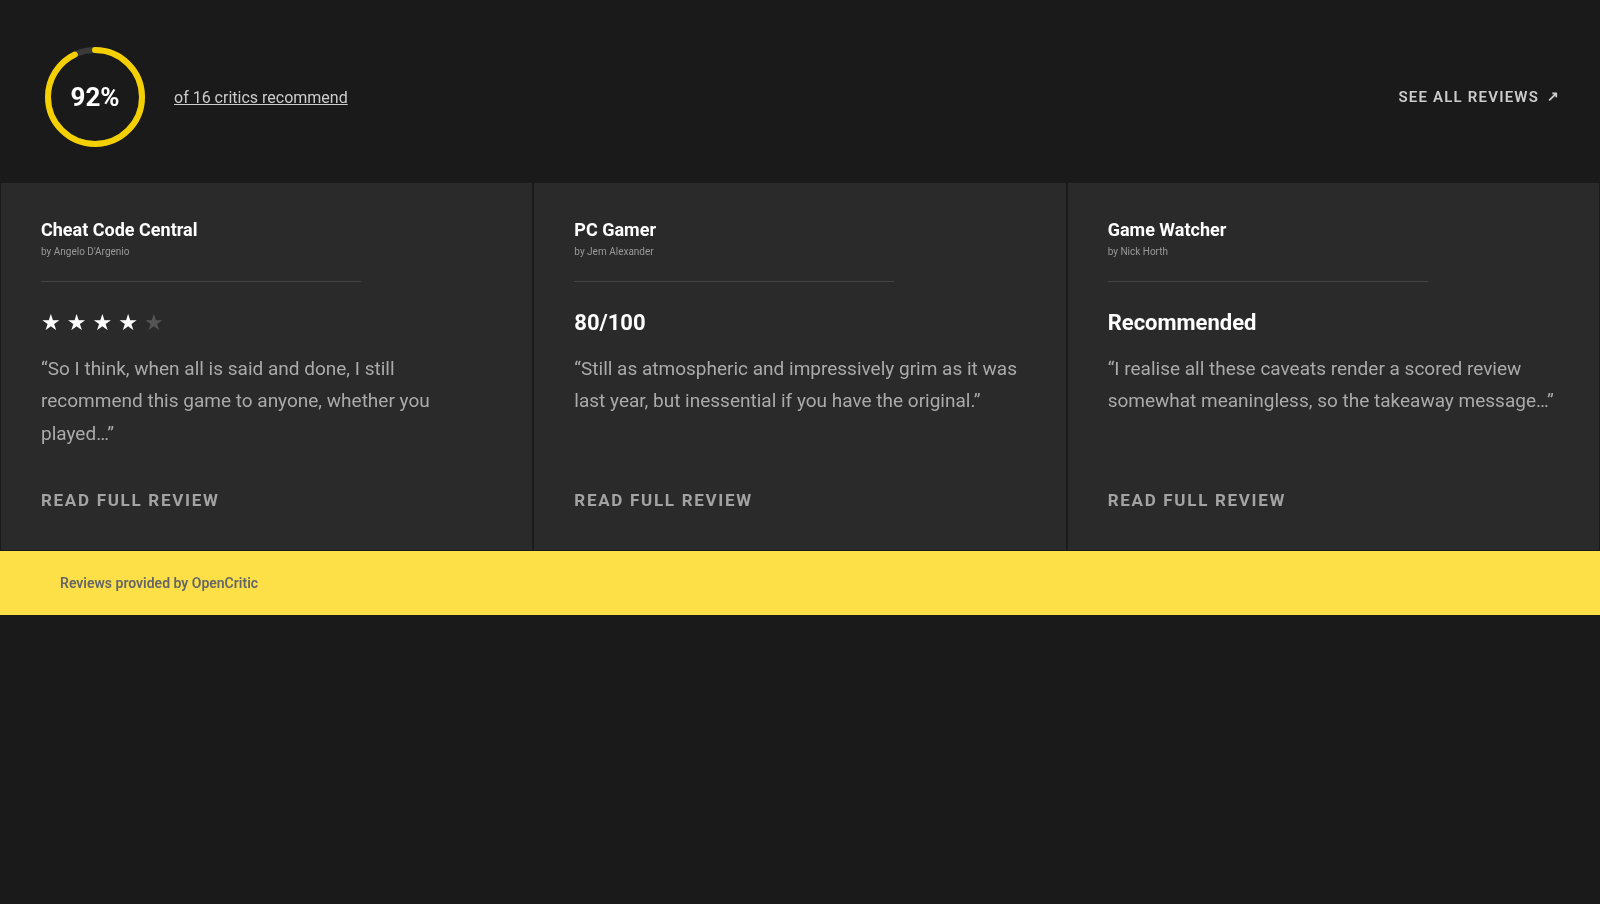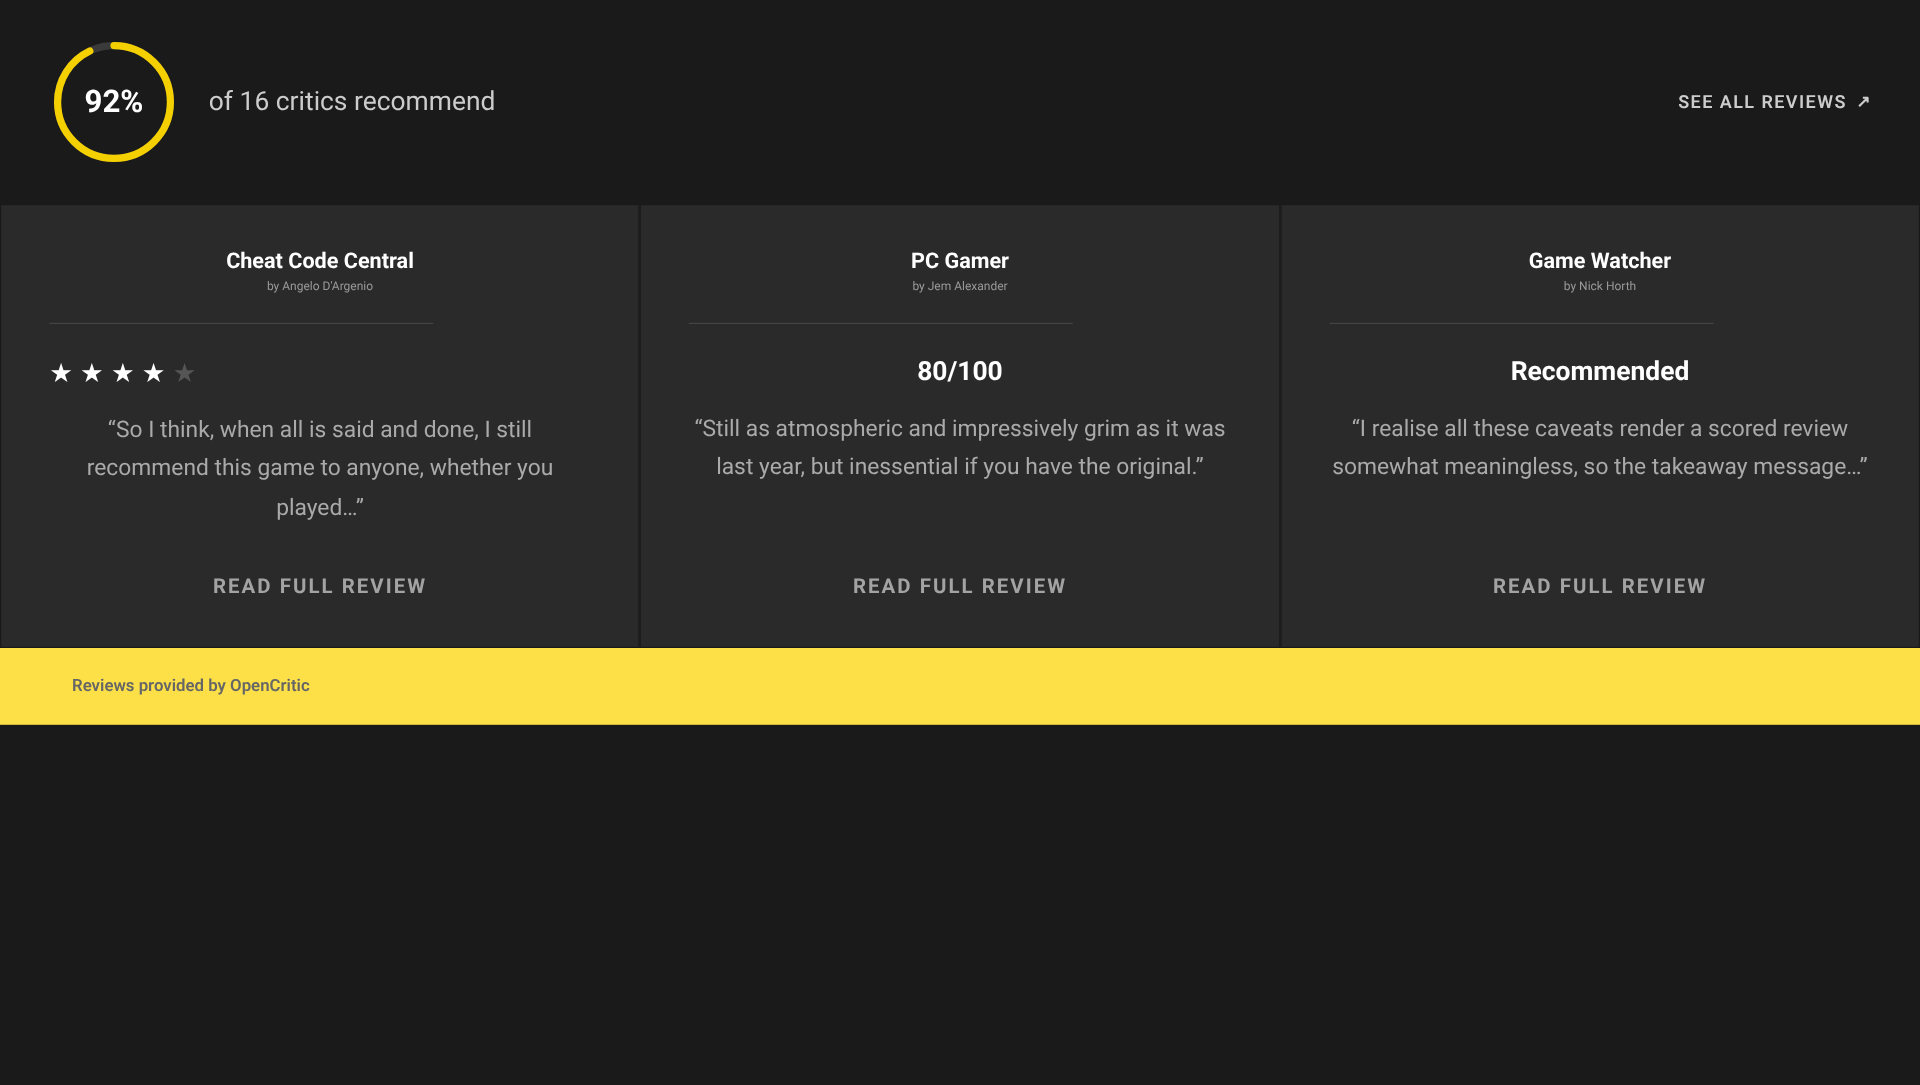--- a/index.html
+++ b/index.html
@@ -11,20 +11,21 @@
       width: 1600px;
       min-height: 904px;
       overflow-x: hidden;
     }
 
     .header-section {
       display: flex;
       align-items: center;
       justify-content: space-between;
       padding: 30px 40px 20px 40px;
+      margin-top: 12px;
     }
 
     .score-area {
       display: flex;
       align-items: center;
       gap: 24px;
     }
 
     .circle-container {
       position: relative;
@@ -57,23 +58,24 @@
       position: absolute;
       top: 50%;
       left: 50%;
       transform: translate(-50%, -50%);
       font-size: 26px;
       font-weight: 700;
       color: #ffffff;
     }
 
     .critics-text {
-      font-size: 22px;
+      font-size: 16px;
       color: #cccccc;
       font-weight: 400;
+      text-decoration: underline;
     }
 
     .see-all-reviews {
       display: flex;
       align-items: flex-start;
       gap: 8px;
       color: #cccccc;
       font-size: 15px;
       font-weight: 600;
       letter-spacing: 0.08em;
@@ -85,21 +87,20 @@
     .external-icon {
       font-size: 14px;
       color: #cccccc;
     }
 
     .reviews-grid {
       display: grid;
       grid-template-columns: 1fr 1fr 1fr;
       gap: 0;
       margin: 10px 0 0 0;
-      text-align: center;
     }
 
     .review-card {
       background-color: #2a2a2a;
       padding: 36px 40px 40px 40px;
       border: 1px solid #1a1a1a;
       display: flex;
       flex-direction: column;
     }
 

